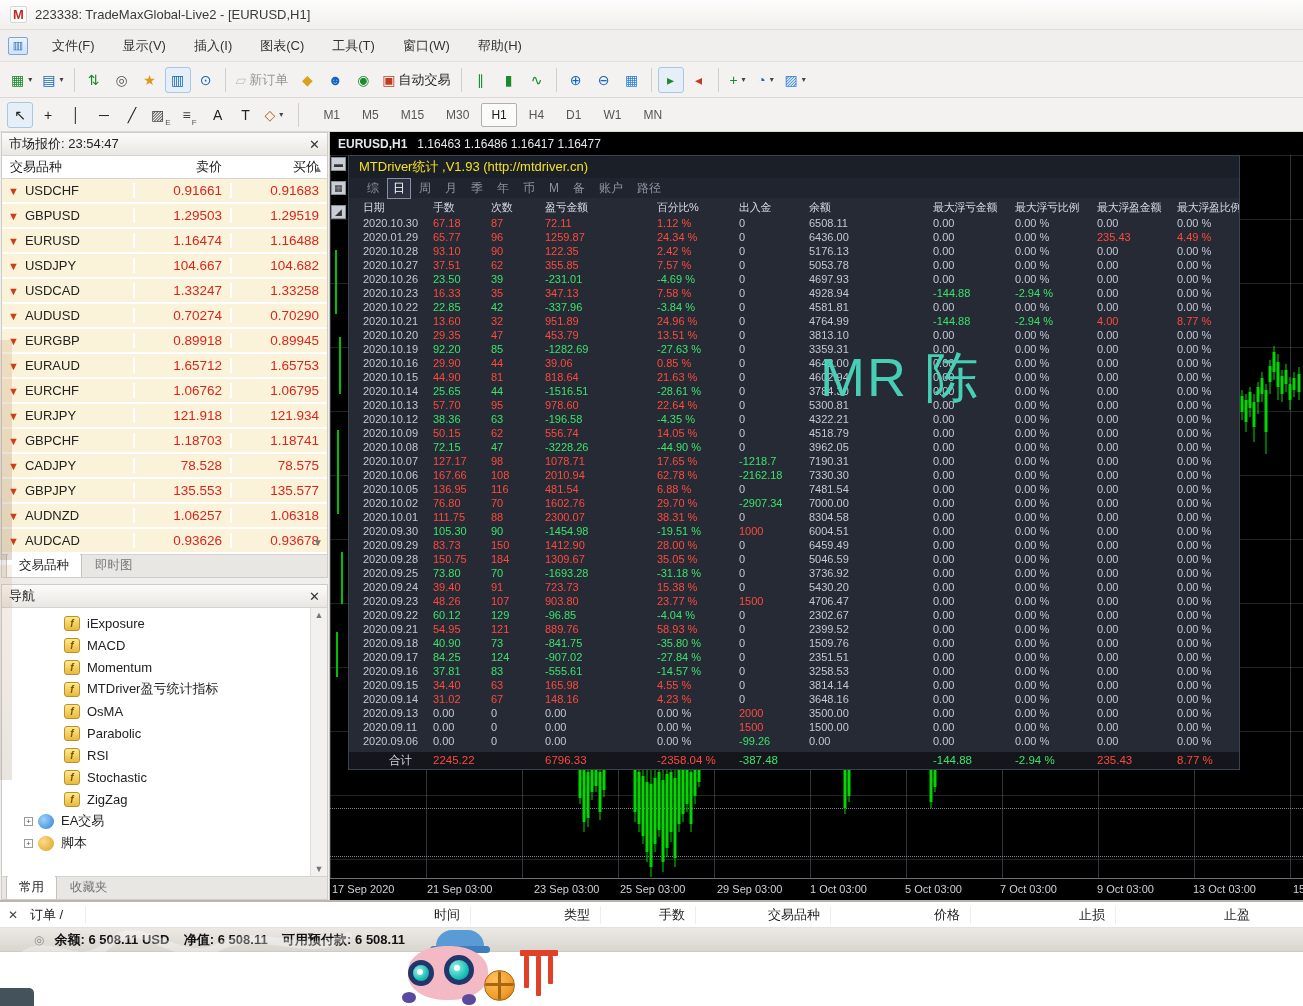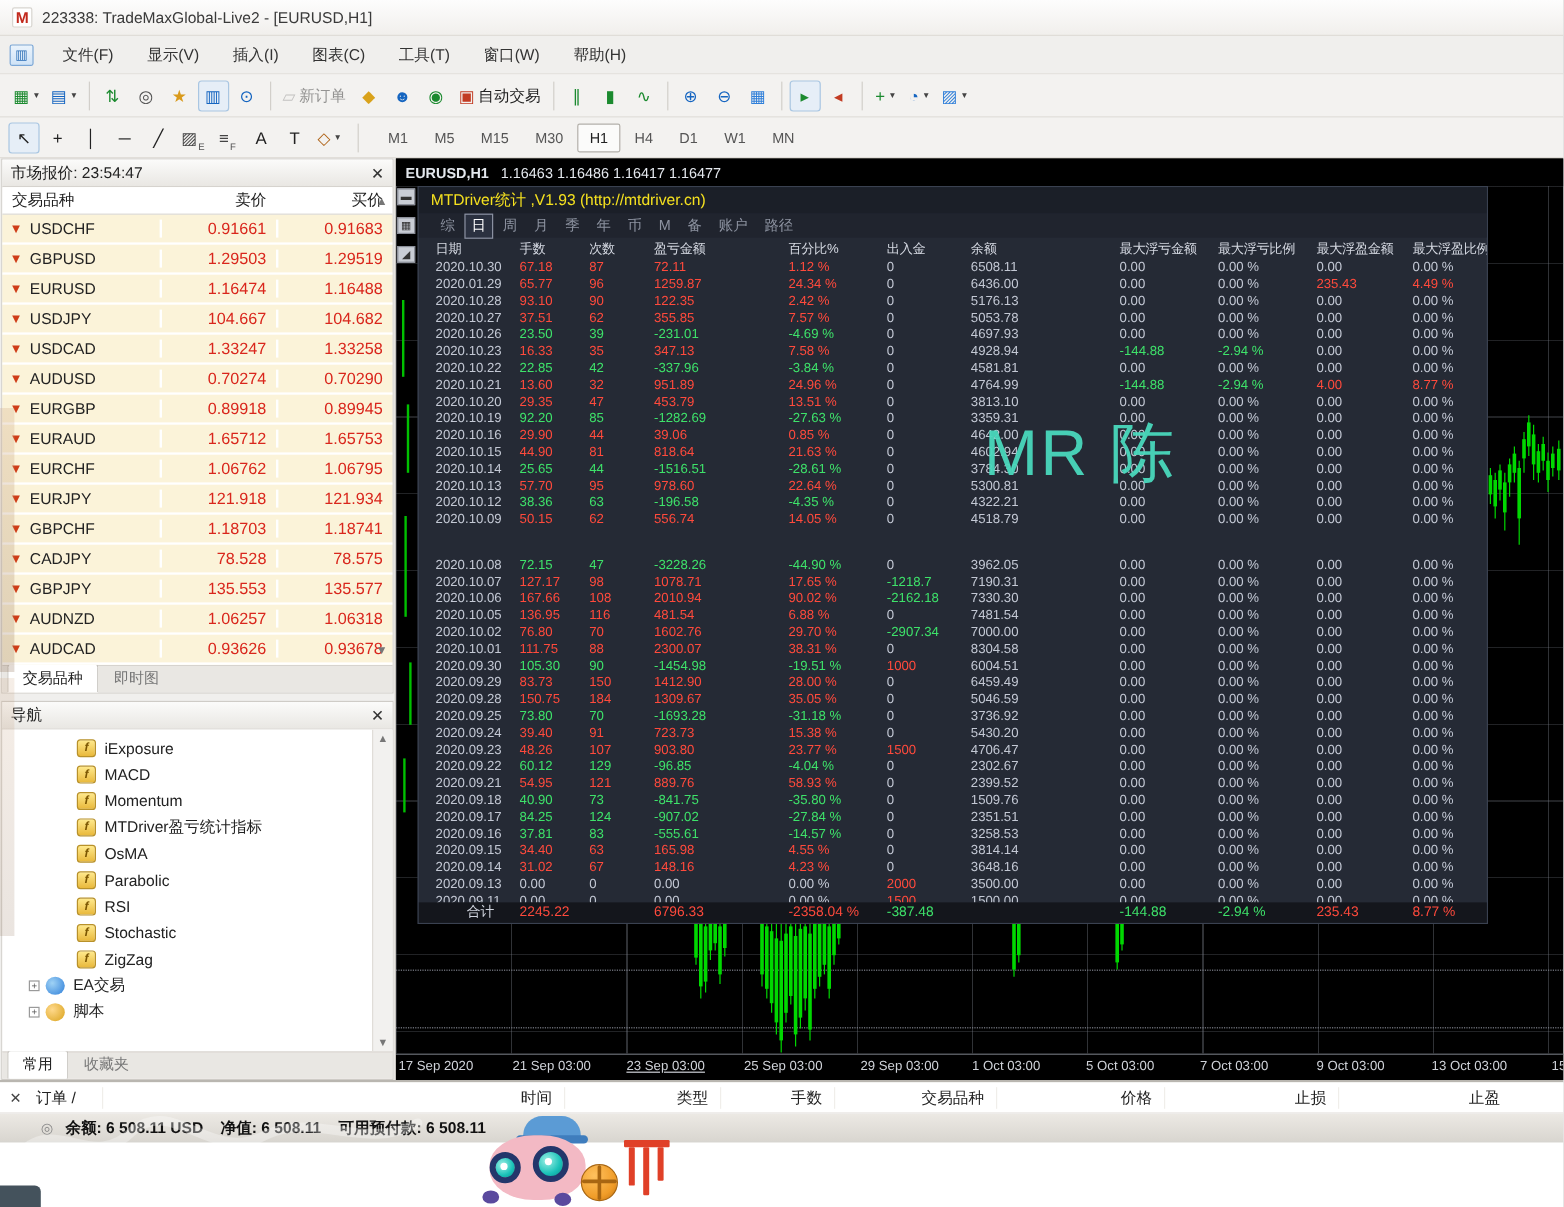--- a/index.html
+++ b/index.html
@@ -836,21 +836,21 @@
               <span class="c c-red">62</span>
               <span class="c c-red">556.74</span>
               <span class="c c-red">14.05 %</span>
               <span class="c c-gray">0</span>
               <span class="c c-gray">4518.79</span>
               <span class="c c-gray">0.00</span>
               <span class="c c-gray">0.00 %</span>
               <span class="c c-gray">0.00</span>
               <span class="c c-gray">0.00 %</span>
             </div>
-            <div class="stats-grid srow" style="grid-template-columns: 84px 58px 54px 112px 82px 70px 124px 82px 82px 80px 64px; margin-top: 24px;">
+            <div class="stats-grid srow" style="grid-template-columns: 84px 58px 54px 112px 82px 70px 124px 82px 82px 80px 64px;">
               <span class="c c-gray" style="padding-left: 14px;">2020.10.08</span>
               <span class="c c-green">72.15</span>
               <span class="c c-green">47</span>
               <span class="c c-green">-3228.26</span>
               <span class="c c-green">-44.90 %</span>
               <span class="c c-gray">0</span>
               <span class="c c-gray">3962.05</span>
               <span class="c c-gray">0.00</span>
               <span class="c c-gray">0.00 %</span>
               <span class="c c-gray">0.00</span>
@@ -867,21 +867,21 @@
               <span class="c c-gray">0.00</span>
               <span class="c c-gray">0.00 %</span>
               <span class="c c-gray">0.00</span>
               <span class="c c-gray">0.00 %</span>
             </div>
             <div class="stats-grid srow" style="grid-template-columns: 84px 58px 54px 112px 82px 70px 124px 82px 82px 80px 64px;">
               <span class="c c-gray" style="padding-left: 14px;">2020.10.06</span>
               <span class="c c-red">167.66</span>
               <span class="c c-red">108</span>
               <span class="c c-red">2010.94</span>
-              <span class="c c-red">90.02 %</span>
+              <span class="c c-red">62.78 %</span>
               <span class="c c-green">-2162.18</span>
               <span class="c c-gray">7330.30</span>
               <span class="c c-gray">0.00</span>
               <span class="c c-gray">0.00 %</span>
               <span class="c c-gray">0.00</span>
               <span class="c c-gray">0.00 %</span>
             </div>
             <div class="stats-grid srow" style="grid-template-columns: 84px 58px 54px 112px 82px 70px 124px 82px 82px 80px 64px;">
               <span class="c c-gray" style="padding-left: 14px;">2020.10.05</span>
               <span class="c c-red">136.95</span>
@@ -1143,21 +1143,21 @@
             <span class="c c-red">235.43</span>
             <span class="c c-red">8.77 %</span>
           </div>
       </div>
 
       <div class="watermark">MR 陈</div>
 
       <div class="xaxis" id="xaxis">
           <span class="xl" style="left: 2px;">17 Sep 2020</span>
           <span class="xl" style="left: 97px;">21 Sep 03:00</span>
-          <span class="xl" style="left: 192px; text-decoration: underline;">23 Sep 03:00</span>
+          <span class="xl" style="left: 204px;">23 Sep 03:00</span>
           <span class="xl" style="left: 290px;">25 Sep 03:00</span>
           <span class="xl" style="left: 387px;">29 Sep 03:00</span>
           <span class="xl" style="left: 480px;">1 Oct 03:00</span>
           <span class="xl" style="left: 575px;">5 Oct 03:00</span>
           <span class="xl" style="left: 670px;">7 Oct 03:00</span>
           <span class="xl" style="left: 767px;">9 Oct 03:00</span>
           <span class="xl" style="left: 863px;">13 Oct 03:00</span>
           <span class="xl" style="left: 963px;">15</span>
         </div>
     </div>

